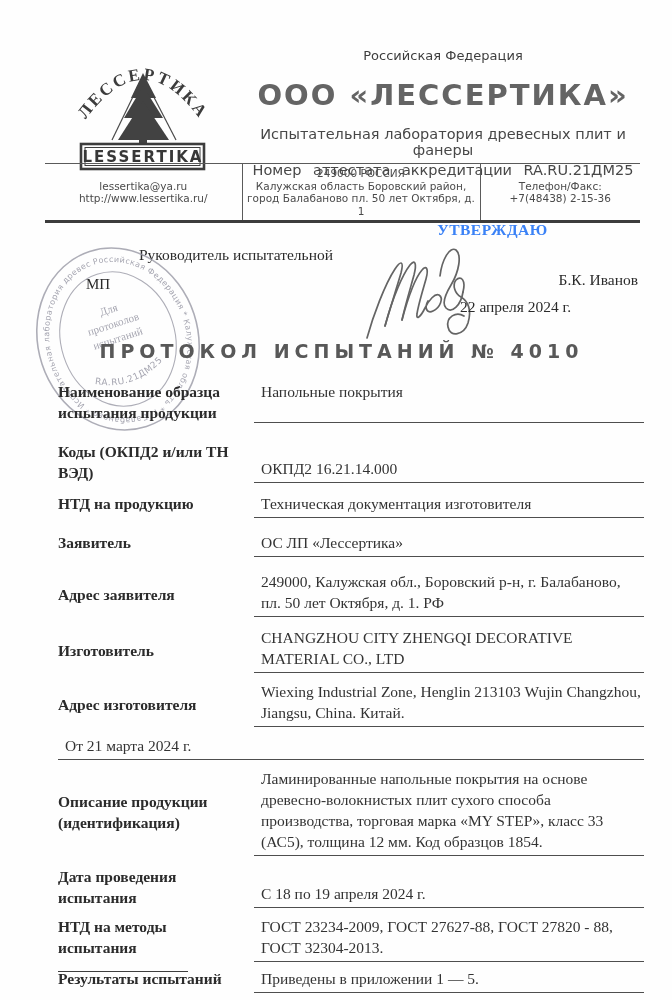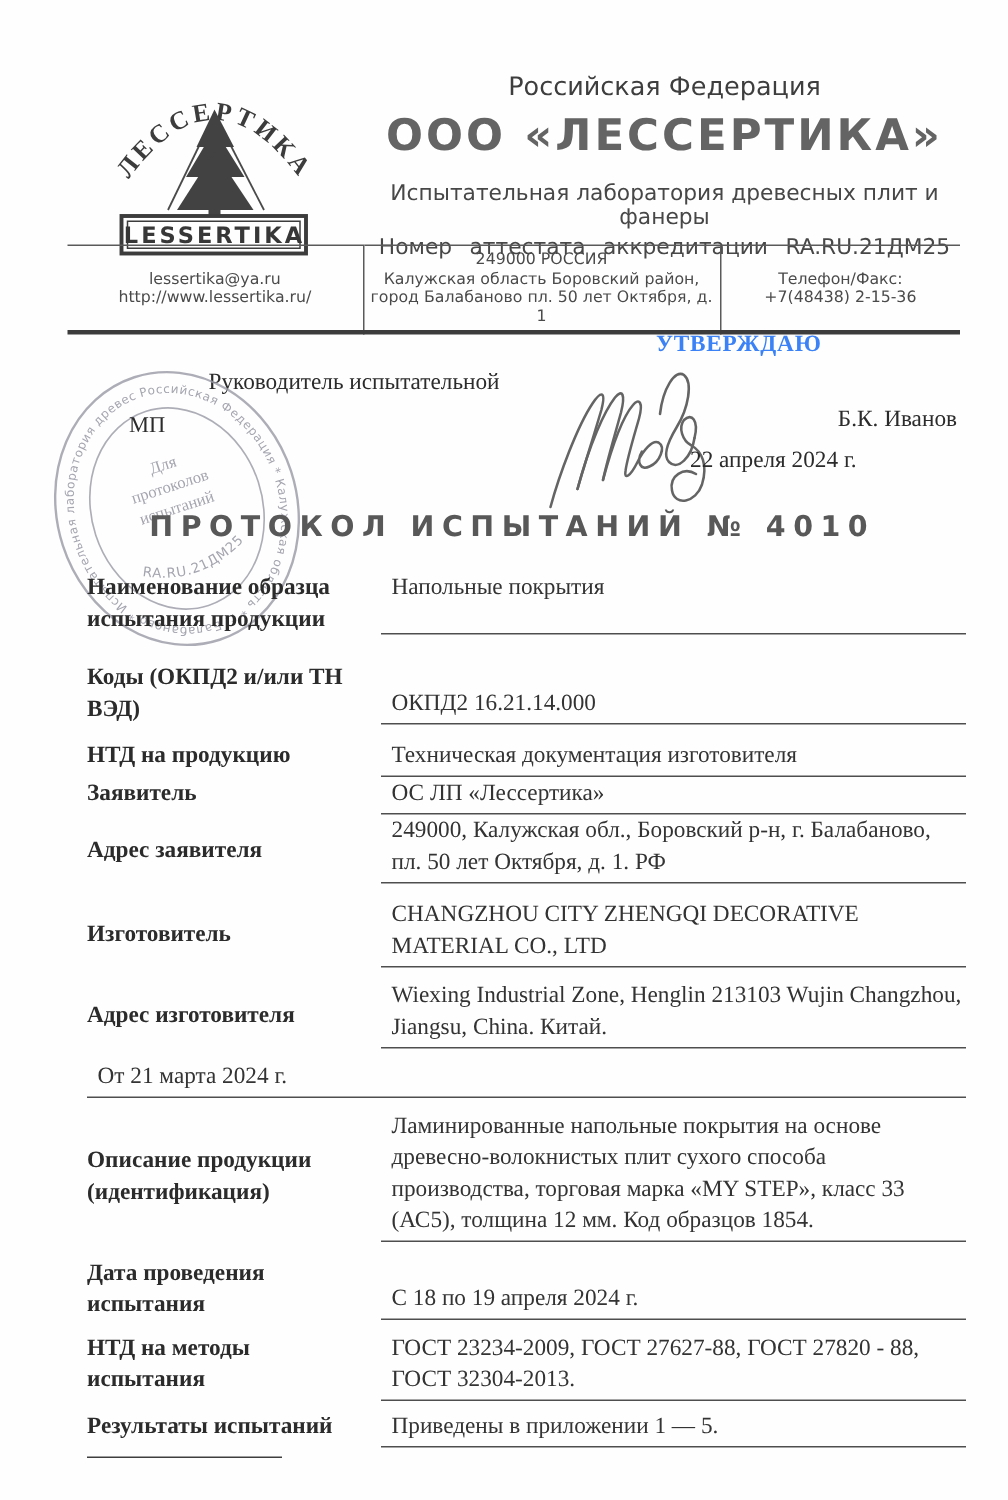--- a/index.html
+++ b/index.html
@@ -7,21 +7,21 @@
   .page {
     position:relative; width:672px; height:1000px; margin:0 auto;
     background:#fefefe; overflow:hidden;
     font-family:"Liberation Serif", serif; color:#2e2e2e;
   }
 
   
   .logo { position:absolute; left:68px; top:46px; width:150px; height:128px; }
   .hdr-right { position:absolute; left:238px; top:48px; width:410px; text-align:center;
                font-family:"DejaVu Sans", sans-serif; }
-  .country  { font-size:17px; color:#3e3e3e; margin-bottom:5px; }
+  .country  { font-size:13px; color:#3e3e3e; margin-bottom:15px; }
   .company  { font-size:29px; font-weight:700; letter-spacing:2px; color:#646464; margin-bottom:14px; }
   .lab      { font-size:14.5px; color:#474747; margin-bottom:4px; }
   .accr     { font-size:14.5px; color:#474747; word-spacing:7px; }
 
   table.contacts {
     position:absolute; left:45px; top:163px; width:595px;
     border-collapse:collapse; table-layout:fixed;
     border-top:1.5px solid #5a5a5a; border-bottom:3px solid #3c3c3c;
     font-family:"DejaVu Sans", sans-serif; font-size:10.5px; line-height:12.5px;
     color:#4a4a4a; text-align:center;
@@ -45,21 +45,21 @@
   .signature { position:absolute; left:360px; top:234px; width:122px; height:112px; }
 
   
   .doc-title { position:absolute; left:0; right:0; top:340px; text-align:center;
                font-family:"DejaVu Sans", sans-serif; font-weight:700;
                font-size:19px; letter-spacing:5px; color:#585858;padding-left:11px; }
 
   
   .fields { position:absolute; left:58px; top:381px; width:586px;
             font-size:15.5px; line-height:21px; }
-  .row { display:flex; align-items:stretch; }
+  .row { display:flex; align-items:stretch; margin-bottom:14px; }
   .lbl { flex:0 0 196px; width:196px; padding-right:10px; font-weight:700; color:#2b2b2b; }
   .val { flex:1; border-bottom:1.4px solid #4e4e4e; padding:0 2px 3px 7px;
          display:flex; flex-direction:column; justify-content:flex-start; color:#333; }
   .row.vb .val { justify-content:flex-end; }
   .row.lc .lbl { display:flex; align-items:center; }
   .row.mb18 { margin-bottom:18px; }
   .row.mb10 { margin-bottom:10px; }
   .row.mb8  { margin-bottom:8px; }
   .row.mb6  { margin-bottom:6px; }
 

